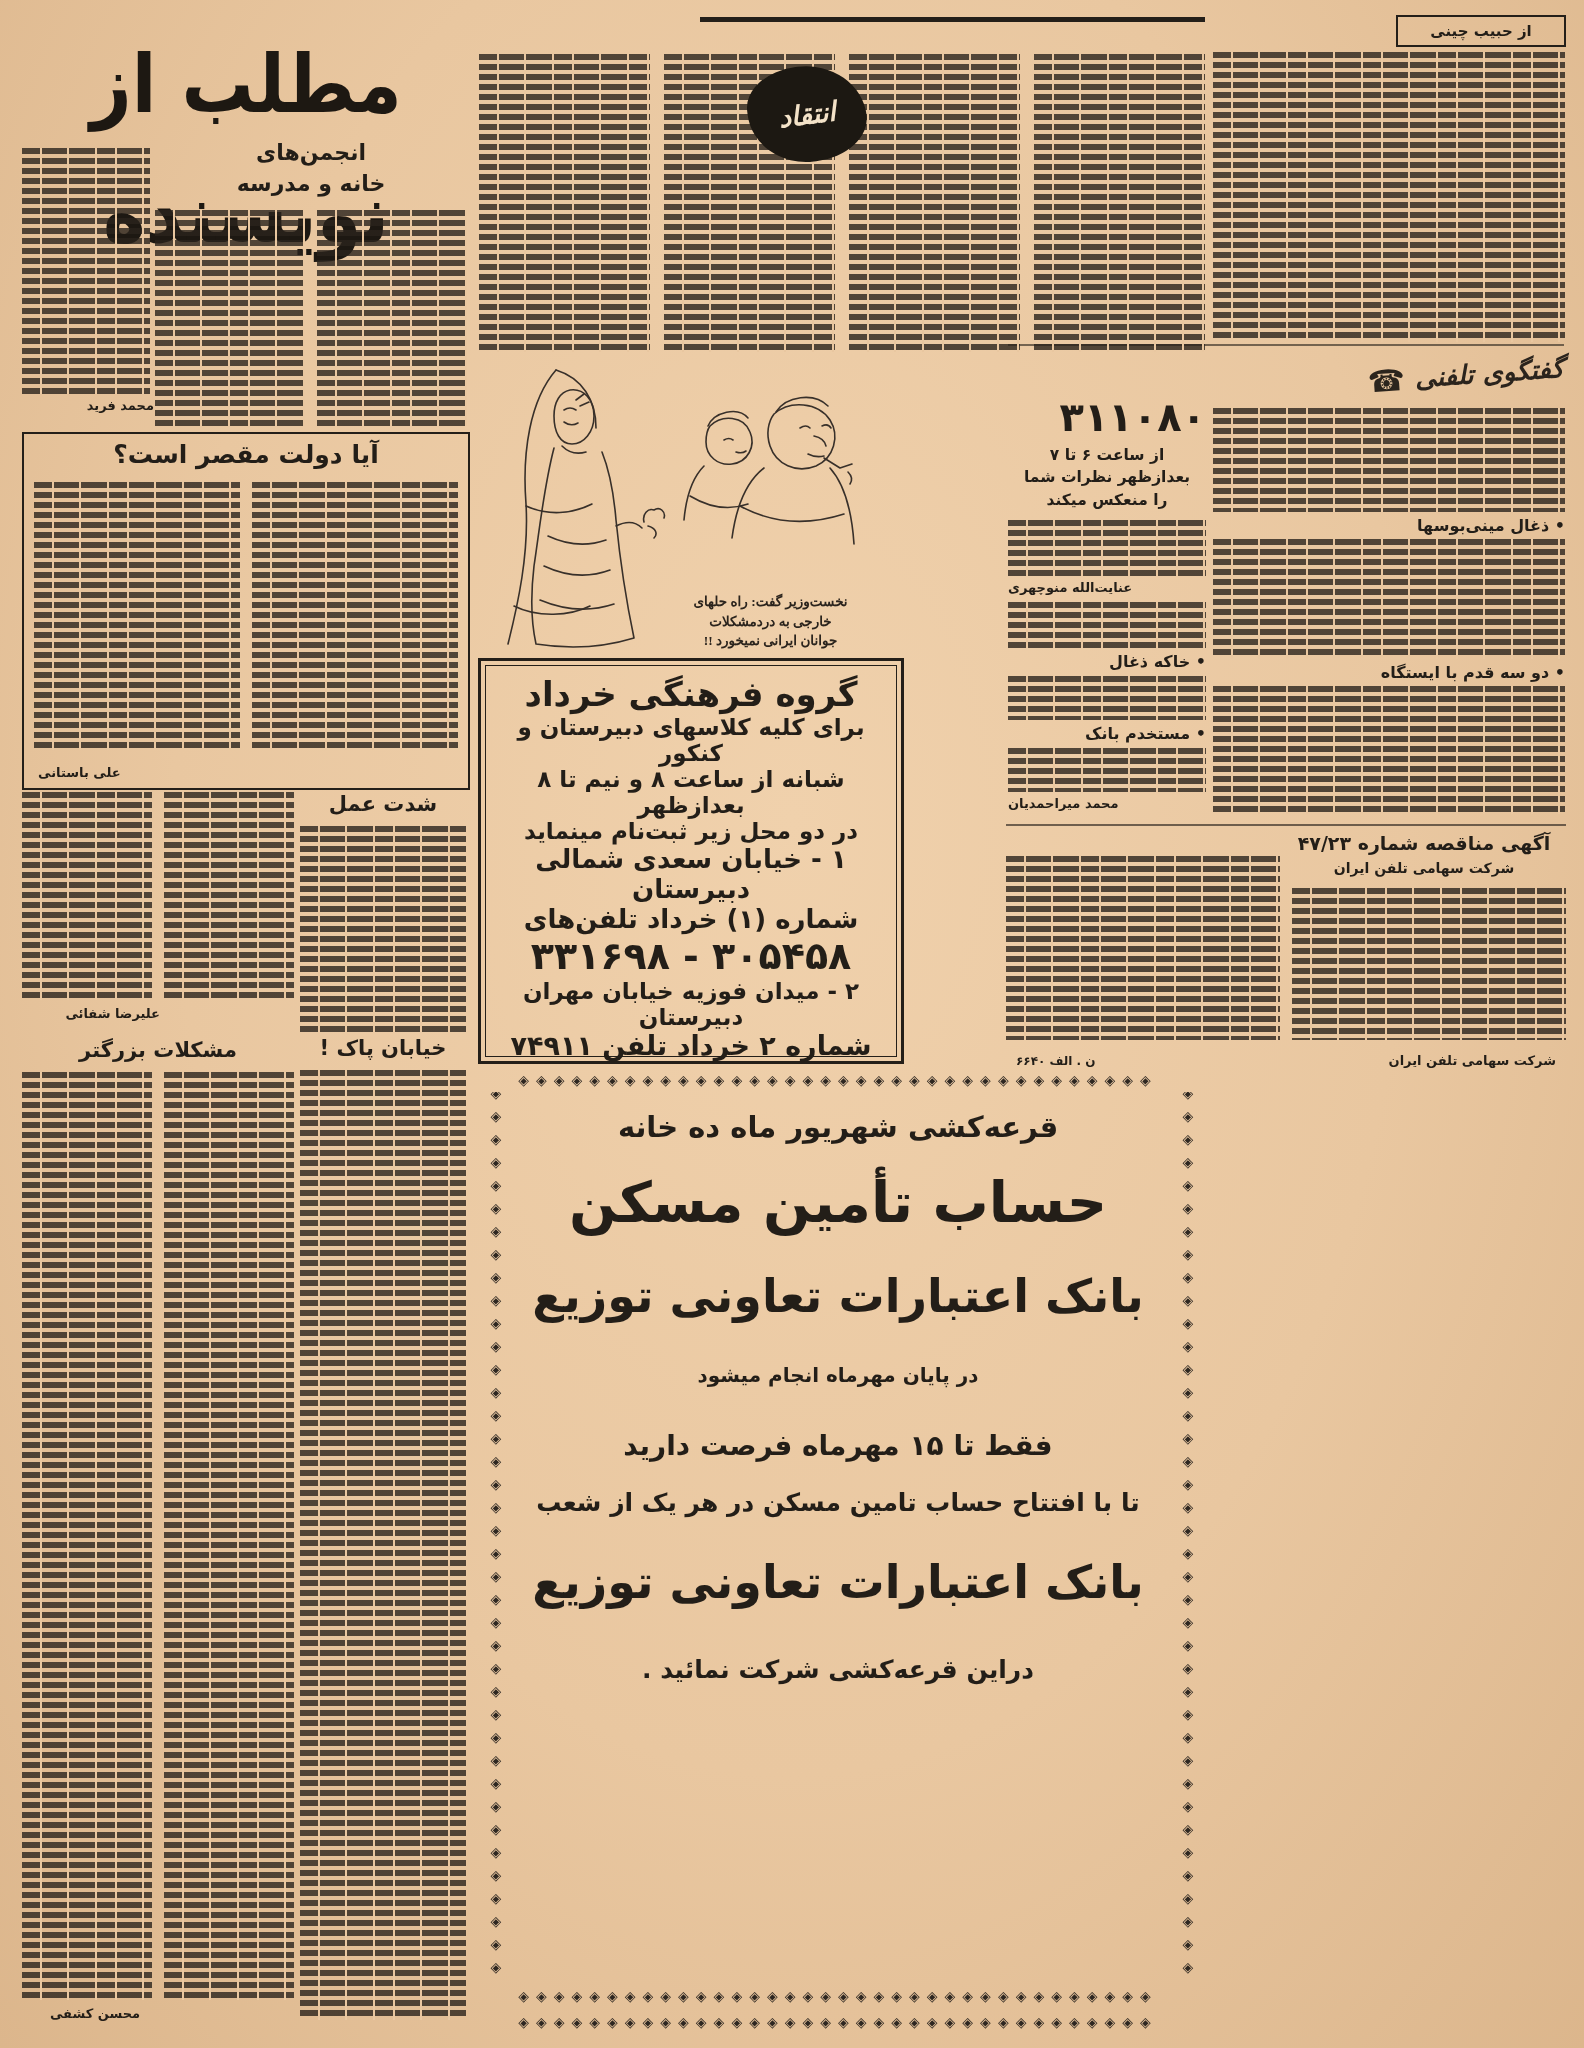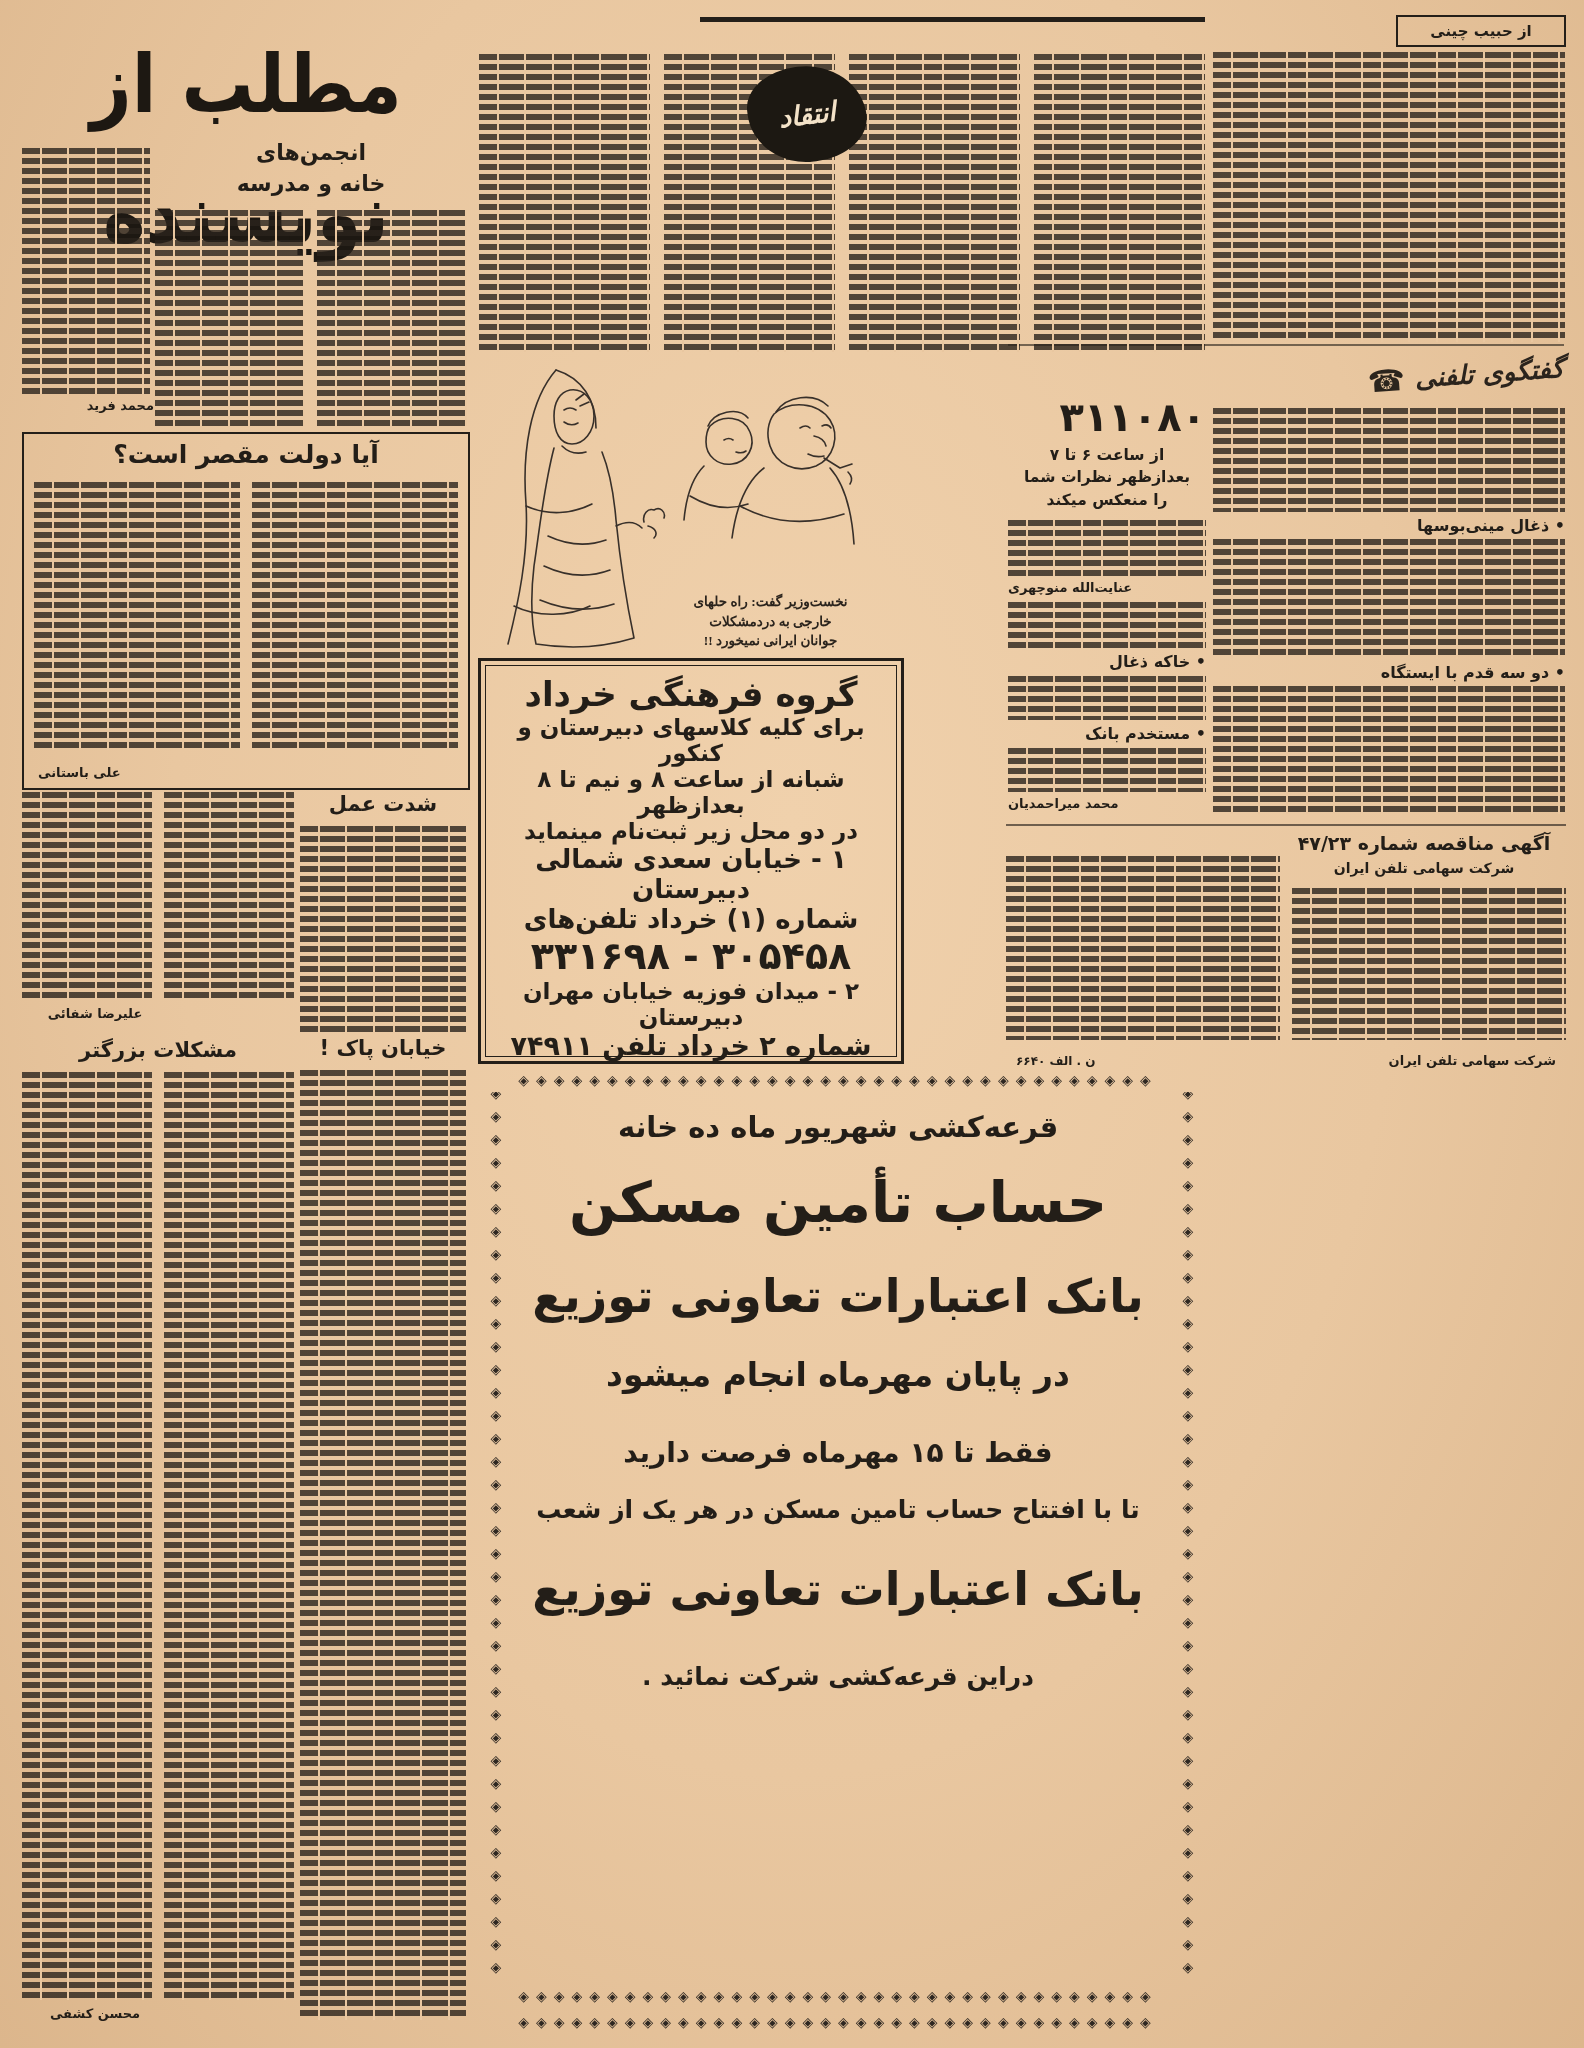--- a/index.html
+++ b/index.html
@@ -150,21 +150,21 @@
   <div class="abs" style="left:480px;top:1068px;width:716px;height:966px;">
     <div class="abs h-strip" style="top:0;">◈◈◈◈◈◈◈◈◈◈◈◈◈◈◈◈◈◈◈◈◈◈◈◈◈◈◈◈◈◈◈◈◈◈◈◈</div>
     <div class="abs h-strip" style="bottom:26px;">◈◈◈◈◈◈◈◈◈◈◈◈◈◈◈◈◈◈◈◈◈◈◈◈◈◈◈◈◈◈◈◈◈◈◈◈</div>
     <div class="abs h-strip" style="bottom:0;">◈◈◈◈◈◈◈◈◈◈◈◈◈◈◈◈◈◈◈◈◈◈◈◈◈◈◈◈◈◈◈◈◈◈◈◈</div>
     <div class="abs v-strip" style="right:0;">◈◈◈◈◈◈◈◈◈◈◈◈◈◈◈◈◈◈◈◈◈◈◈◈◈◈◈◈◈◈◈◈◈◈◈◈◈◈◈◈◈◈</div>
     <div class="abs v-strip" style="left:0;">◈◈◈◈◈◈◈◈◈◈◈◈◈◈◈◈◈◈◈◈◈◈◈◈◈◈◈◈◈◈◈◈◈◈◈◈◈◈◈◈◈◈</div>
     <div class="abs" style="inset:28px 28px 58px 28px;display:flex;flex-direction:column;align-items:center;">
       <div class="adline" style="font-size:29px;margin-top:14px;">قرعه‌کشی شهریور ماه ده خانه</div>
       <div class="adline" style="font-size:56px;font-weight:900;margin-top:26px;">حساب تأمین مسکن</div>
       <div class="adline" style="font-size:46px;font-weight:900;margin-top:34px;">بانک اعتبارات تعاونی توزیع</div>
-      <div class="adline" style="font-size:33px;margin-top:32px;">در پایان مهرماه انجام میشود</div>
+      <div class="adline" style="font-size:20px;margin-top:40px;">در پایان مهرماه انجام میشود</div>
       <div class="adline" style="font-size:28px;margin-top:42px;">فقط تا ۱۵ مهرماه فرصت دارید</div>
       <div class="adline" style="font-size:25px;margin-top:26px;">تا با افتتاح حساب تامین مسکن در هر یک از شعب</div>
       <div class="adline" style="font-size:46px;font-weight:900;margin-top:38px;">بانک اعتبارات تعاونی توزیع</div>
       <div class="adline" style="font-size:25px;margin-top:46px;">دراین قرعه‌کشی شرکت نمائید .</div>
     </div>
   </div>
 
   <div class="abs lines" style="left:22px;top:148px;width:128px;height:246px;"></div>
   <div class="abs sig" style="left:26px;top:398px;width:128px;">محمد فرید</div>
 
@@ -186,21 +186,21 @@
     <div class="abs sig" style="left:14px;bottom:8px;">علی باستانی</div>
   </div>
 
   <div class="abs head" style="left:300px;top:792px;width:166px;font-size:21px;">شدت عمل</div>
   <div class="abs lines" style="left:300px;top:826px;width:166px;height:206px;"></div>
 
   <div class="abs flexcols" style="left:22px;top:792px;width:272px;height:208px;">
     <div class="lines"></div>
     <div class="lines"></div>
   </div>
-  <div class="abs sig" style="left:30px;top:1006px;width:130px;text-align:center;">علیرضا شفائی</div>
+  <div class="abs sig" style="left:30px;top:1006px;width:130px;">علیرضا شفائی</div>
 
   <div class="abs head" style="left:300px;top:1036px;width:166px;font-size:21px;">خیابان پاک !</div>
   <div class="abs lines" style="left:300px;top:1070px;width:166px;height:950px;"></div>
 
   <div class="abs head" style="left:22px;top:1038px;width:272px;font-size:21px;">مشکلات بزرگتر</div>
   <div class="abs flexcols" style="left:22px;top:1072px;width:272px;height:928px;">
     <div class="lines"></div>
     <div class="lines"></div>
   </div>
   <div class="abs sig" style="left:30px;top:2006px;width:130px;text-align:center;">محسن کشفی</div>

